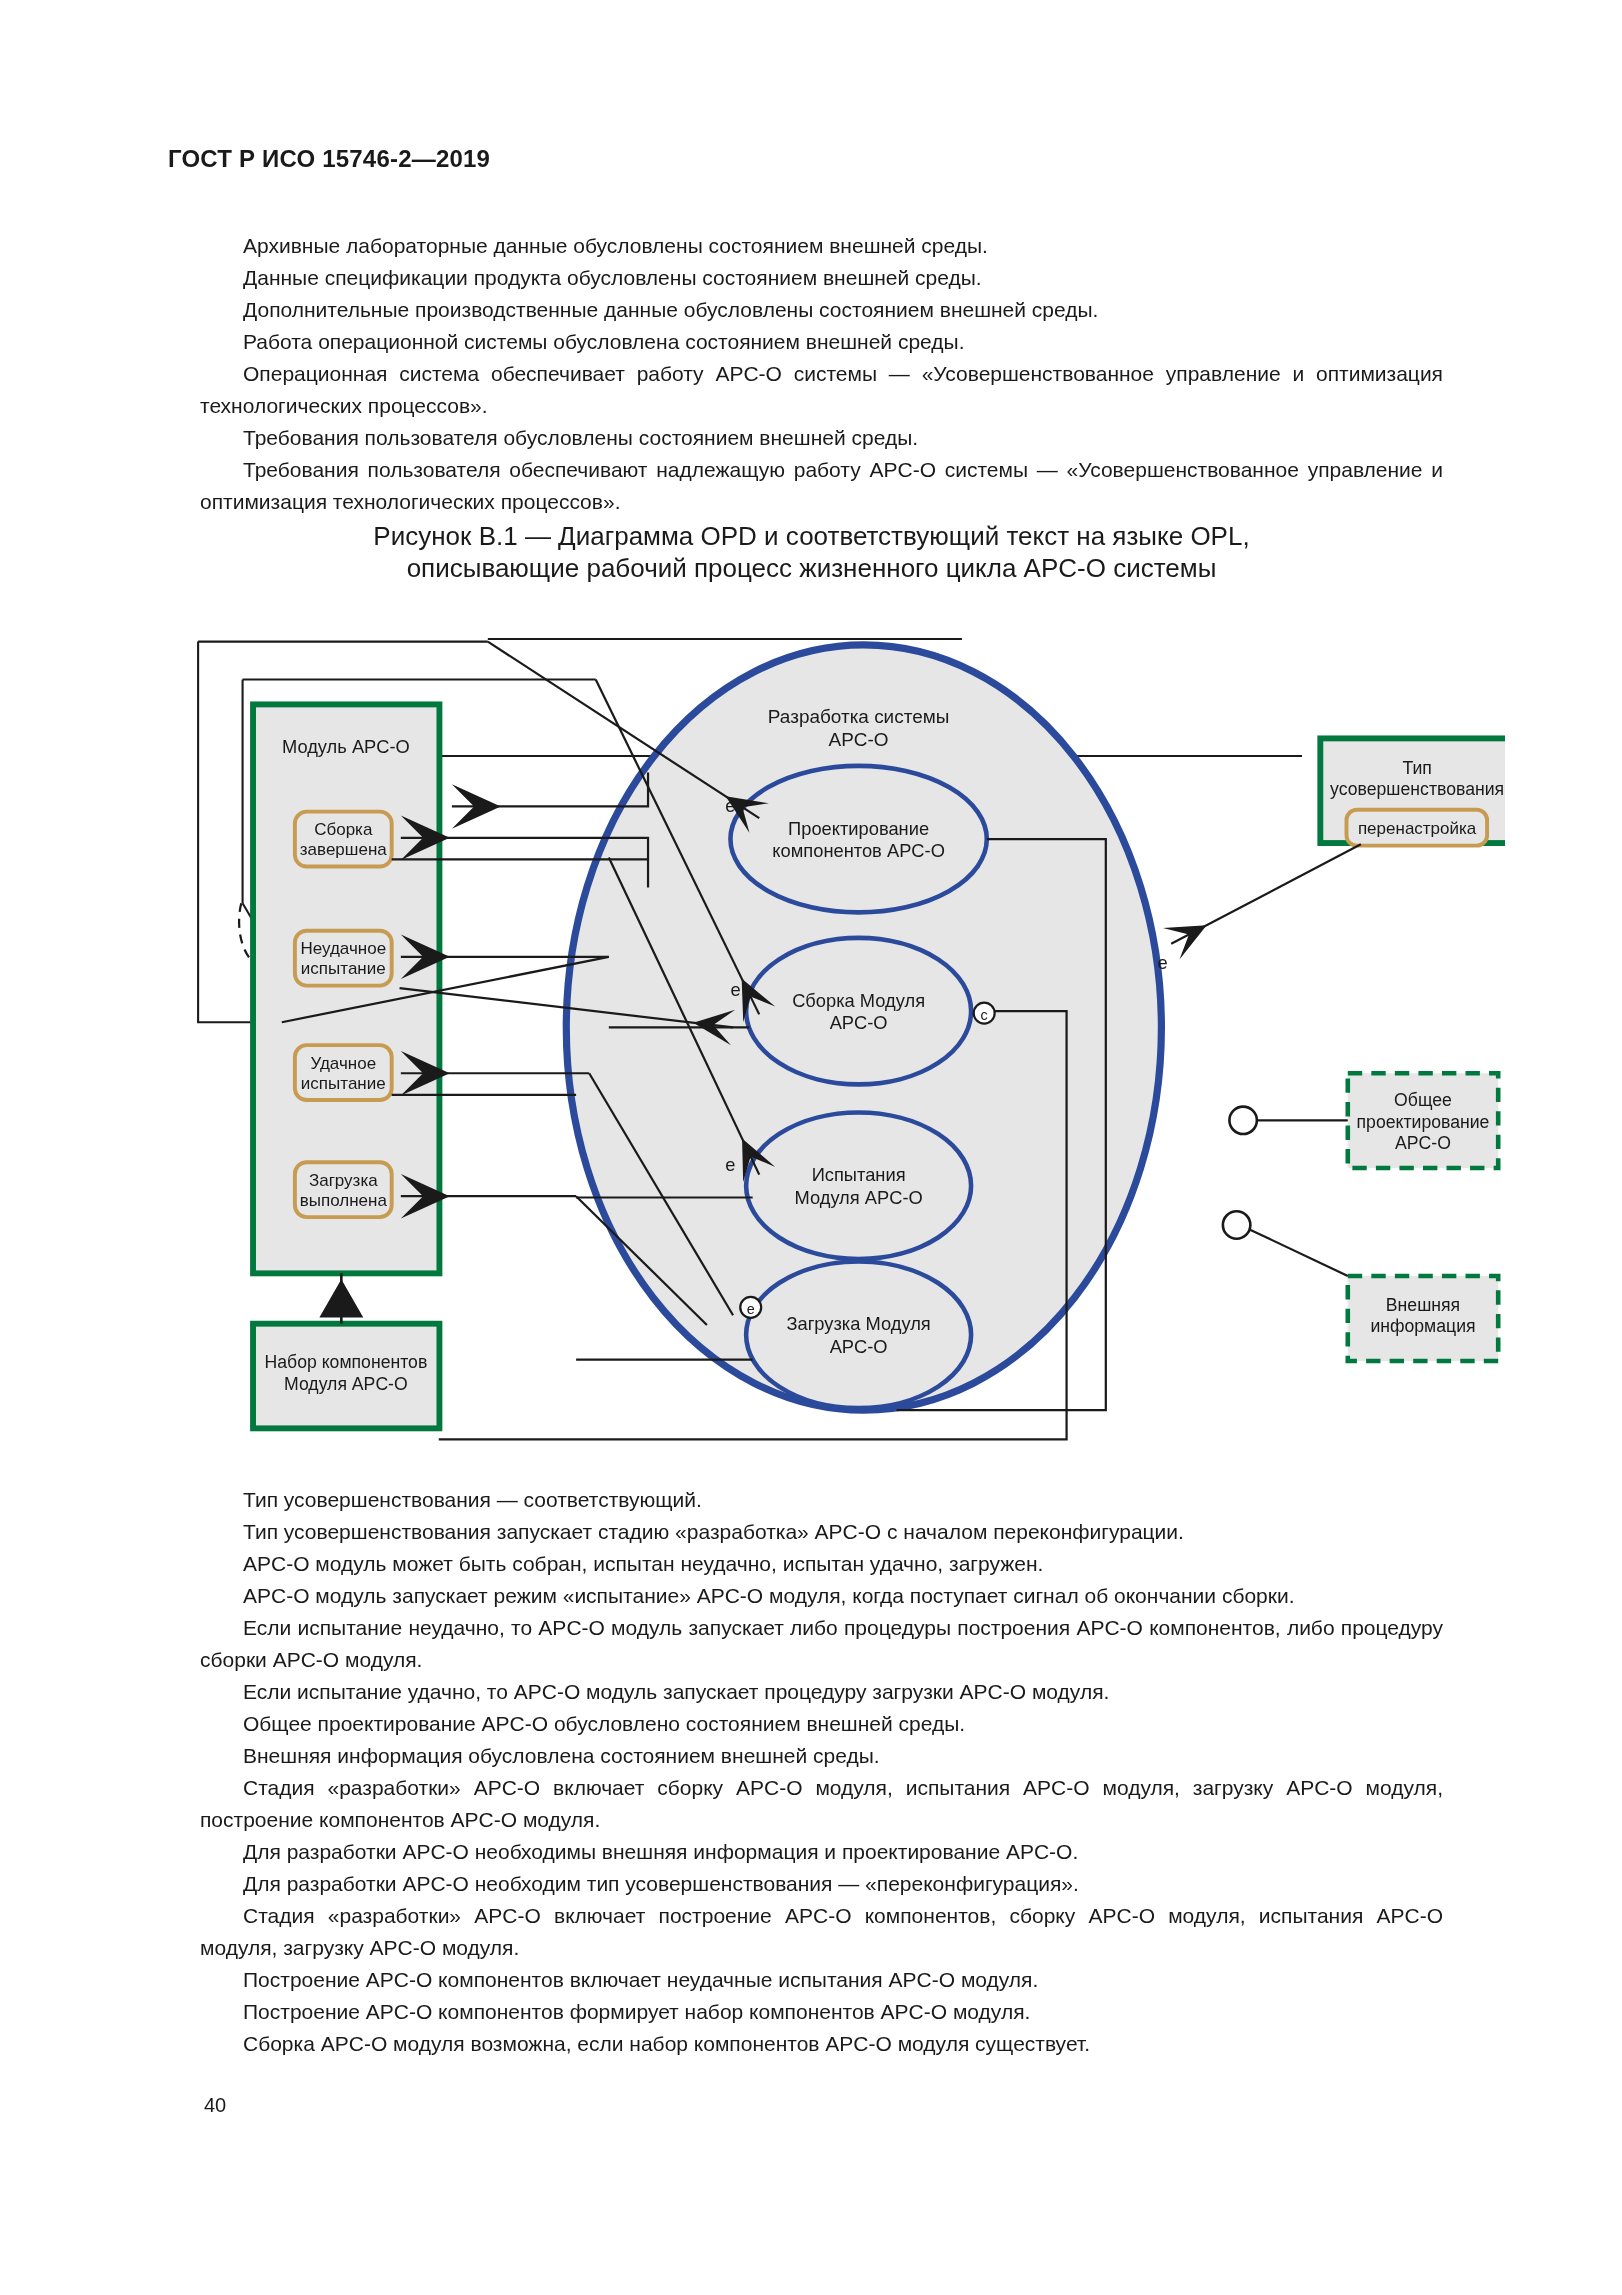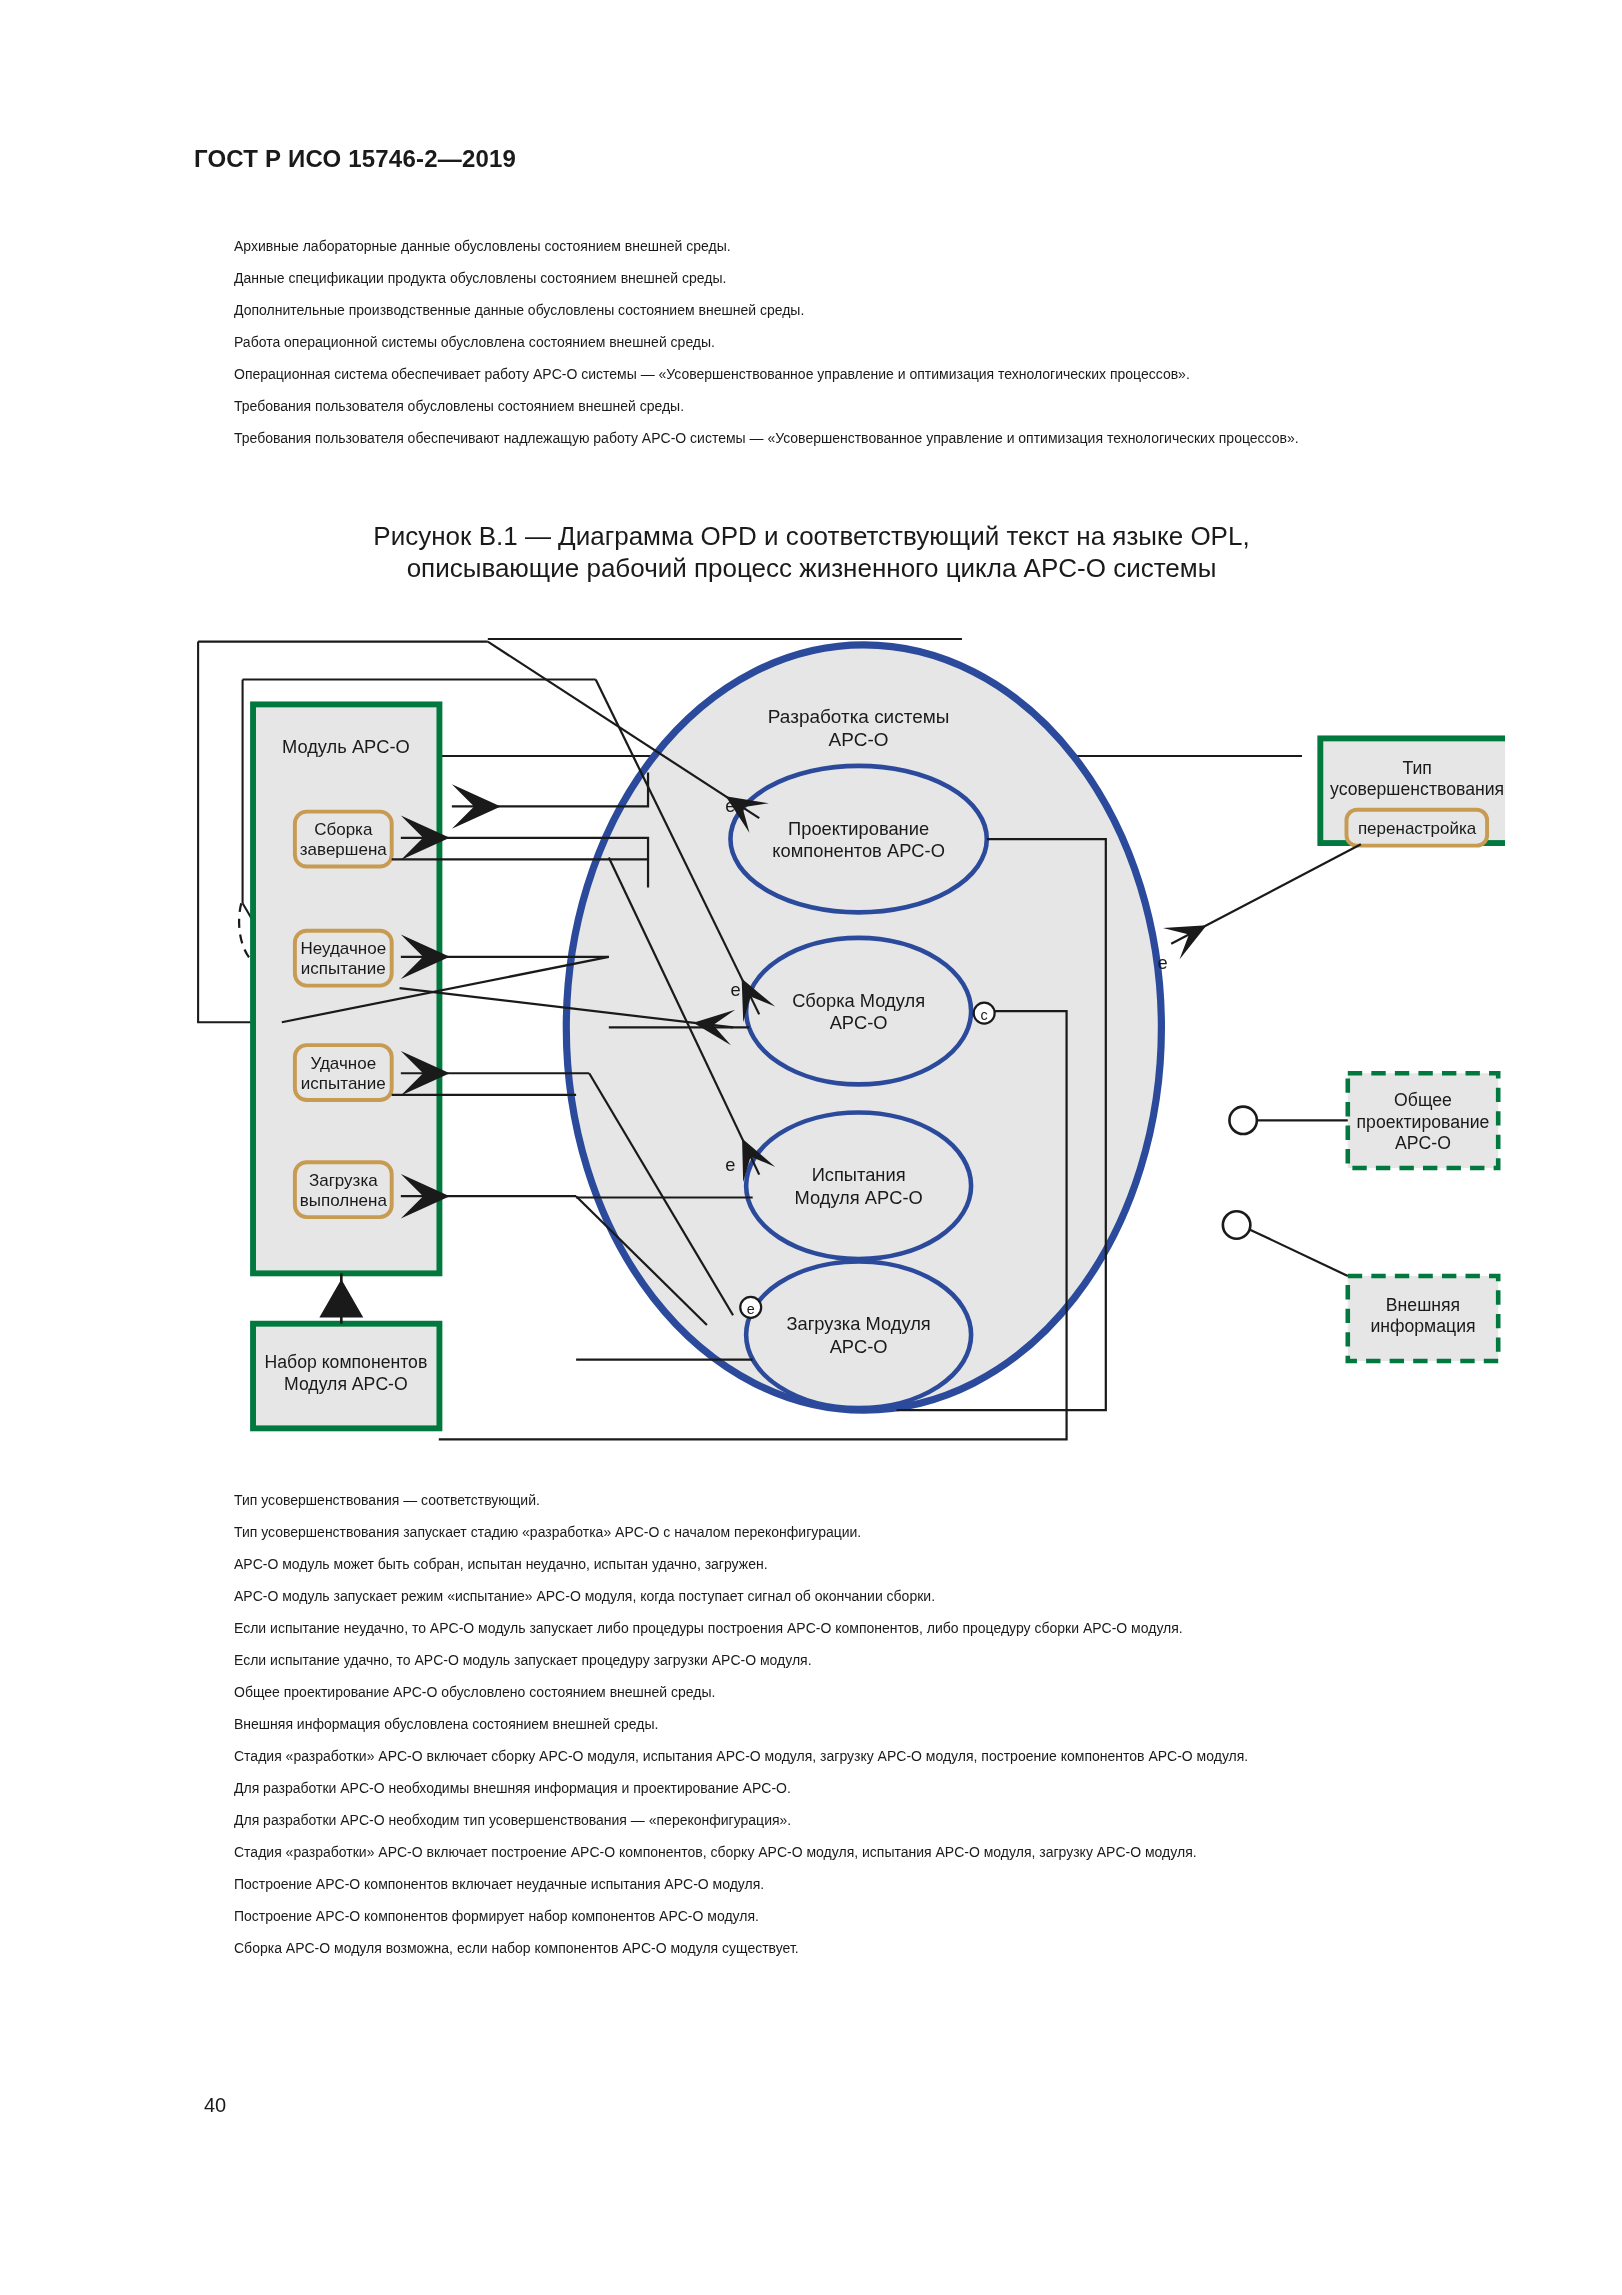--- a/index.html
+++ b/index.html
@@ -16,31 +16,31 @@
     overflow: hidden;
   }
   .page {
     position: absolute;
     inset: 0;
     width: 1623px;
     height: 2295px;
   }
   .header {
     position: absolute;
-    left: 194px;
+    left: 168px;
     top: 145px;
     font-size: 24px;
     font-weight: bold;
     letter-spacing: 0.2px;
   }
   .body-text {
     position: absolute;
-    left: 191px;
+    left: 200px;
     width: 1243px;
-    font-size: 14px;
+    font-size: 21px;
     line-height: 32px;
     text-align: justify;
   }
   #top-text { top: 230px; }
   #bottom-text { top: 1484px; }
   .body-text p {
     margin: 0;
     text-indent: 43px;
     text-align: justify;
     text-justify: inter-word;

